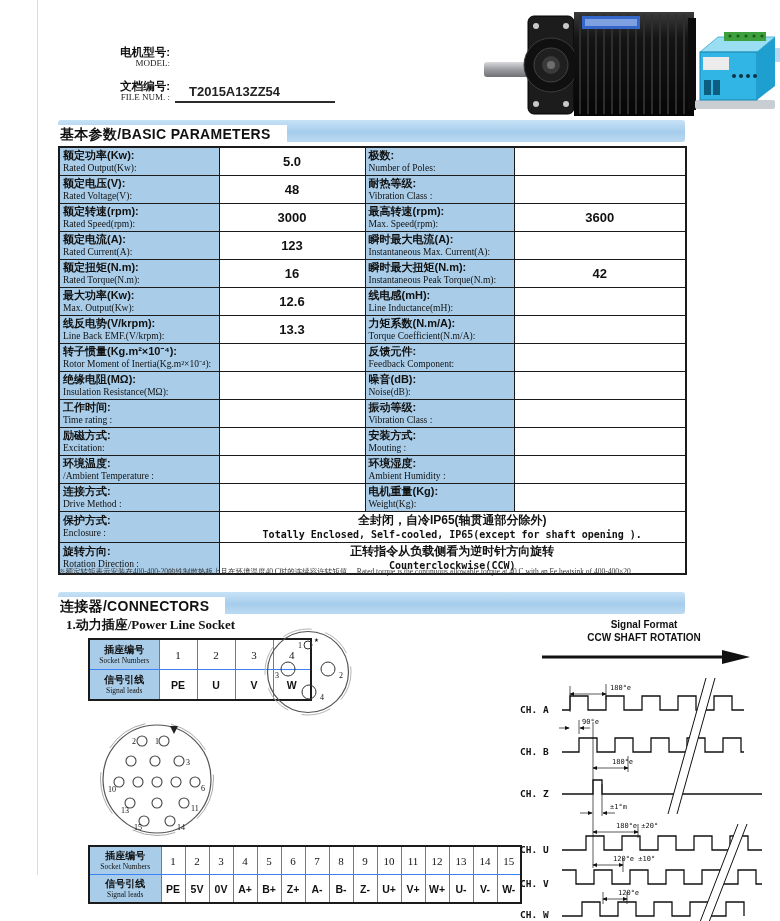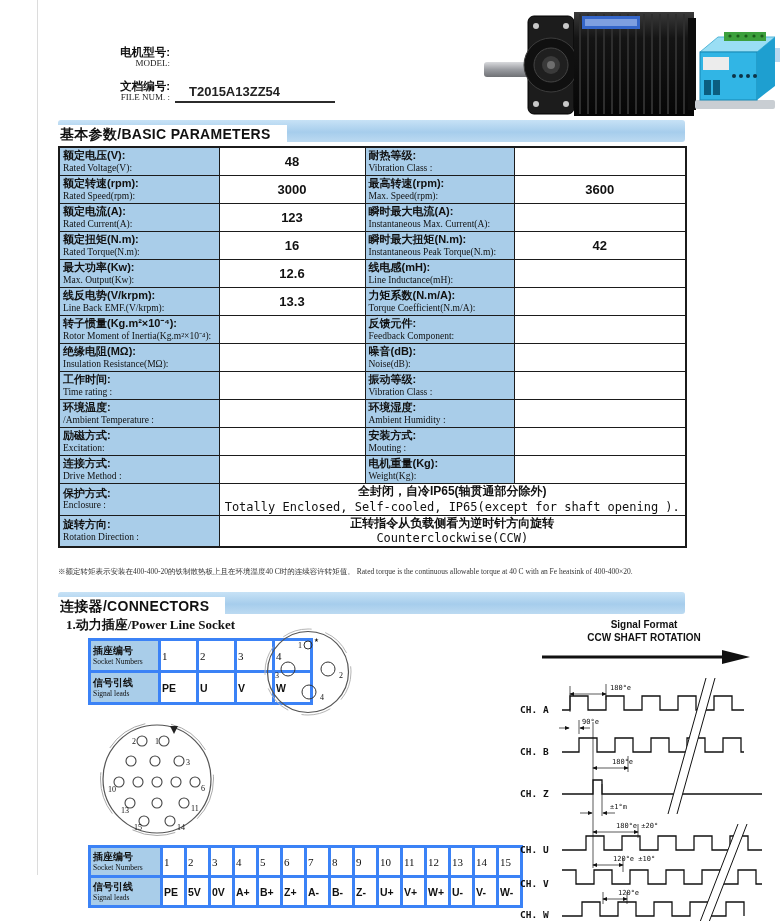--- a/index.html
+++ b/index.html
@@ -31,33 +31,33 @@
   .params{position:absolute;left:58px;top:146px;width:627px;border-collapse:collapse;
           table-layout:fixed;border:2px solid #1b1b1b;}
   .params td{border:1px solid #1b1b1b;padding:0 3px;height:27px;overflow:hidden;vertical-align:middle;}
   .params td.lab{background:#a9cde9;}
   .params .cn{font-size:11px;font-weight:600;line-height:1.25;white-space:nowrap;}
   .params .en{font-size:9.5px;font-family:"Liberation Serif",serif;line-height:1.2;white-space:nowrap;}
   .params td.val{text-align:center;font-weight:700;font-size:13px;}
   .params tr.mrow td{height:30px;}
   .params td.merged{text-align:center;}
   .params .mcn{font-size:12px;font-weight:700;line-height:1.3;white-space:nowrap;}
-  .params .men{font-size:12px;font-weight:400;font-family:"DejaVu Sans Mono",monospace;
+  .params .men{font-size:10px;font-weight:700;font-family:"DejaVu Sans Mono",monospace;
                line-height:1.25;white-space:nowrap;}
   .footnote{position:absolute;left:58px;top:567px;width:660px;font-size:7.5px;
             font-family:"Liberation Serif",serif;color:#333;white-space:nowrap;overflow:hidden;}
 
   
   .sub-heading{position:absolute;font-family:"Liberation Serif",serif;font-size:13px;font-weight:600;}
   #power-heading{left:66px;top:616px;}
   #encoder-heading{left:66px;top:707px;}
 
   
   .pins{position:absolute;border-collapse:collapse;table-layout:fixed;border:2px solid #1b1b1b;}
-  .pins td{border:3px solid #3b82f6;vertical-align:middle;overflow:hidden;}
+  .pins td{border:1px solid #3b82f6;text-align:center;vertical-align:middle;overflow:hidden;}
   .pins td.lab{background:#a9cde9;padding:0 2px;}
   .pins .cn{font-size:10px;font-weight:700;line-height:1.2;white-space:nowrap;}
   .pins .en{font-size:7.5px;font-family:"Liberation Serif",serif;line-height:1.2;white-space:nowrap;}
   .pins td.num{font-family:"Liberation Serif",serif;font-size:11px;}
   .pins td.sig{font-size:10.5px;font-weight:700;}
   #power-table{left:88px;top:638px;}
   #power-table td{height:27px;}
   #encoder-table{left:88px;top:845px;}
   #encoder-table td{height:25px;}
 
@@ -166,20 +166,32 @@
   <table class="params">
     <colgroup>
         <col style="width:160px">
         <col style="width:146px">
         <col style="width:149px">
         <col style="width:172px">
       </colgroup>
     <tbody id="params-body">
         <tr>
           <td class="lab">
+            <div class="cn">额定功率(Kw):</div>
+            <div class="en">Rated Output(Kw):</div>
+          </td>
+          <td class="val">5.0</td>
+          <td class="lab">
+            <div class="cn">极数:</div>
+            <div class="en">Number of Poles:</div>
+          </td>
+          <td class="val"></td>
+        </tr>
+        <tr>
+          <td class="lab">
             <div class="cn">额定电压(V):</div>
             <div class="en">Rated Voltage(V):</div>
           </td>
           <td class="val">48</td>
           <td class="lab">
             <div class="cn">耐热等级:</div>
             <div class="en">Vibration Class :</div>
           </td>
           <td class="val"></td>
         </tr>
@@ -274,39 +286,39 @@
           </td>
           <td class="val"></td>
           <td class="lab">
             <div class="cn">振动等级:</div>
             <div class="en">Vibration Class :</div>
           </td>
           <td class="val"></td>
         </tr>
         <tr>
           <td class="lab">
+            <div class="cn">励磁方式:</div>
+            <div class="en">Excitation:</div>
+          </td>
+          <td class="val"></td>
+          <td class="lab">
+            <div class="cn">安装方式:</div>
+            <div class="en">Mouting :</div>
+          </td>
+          <td class="val"></td>
+        </tr>
+        <tr>
+          <td class="lab">
             <div class="cn">环境温度:</div>
             <div class="en">/Ambient Temperature :</div>
           </td>
           <td class="val"></td>
           <td class="lab">
             <div class="cn">环境湿度:</div>
             <div class="en">Ambient Humidity :</div>
-          </td>
-          <td class="val"></td>
-        </tr>
-        <tr>
-          <td class="lab">
-            <div class="cn">励磁方式:</div>
-            <div class="en">Excitation:</div>
-          </td>
-          <td class="val"></td>
-          <td class="lab">
-            <div class="cn">安装方式:</div>
-            <div class="en">Mouting :</div>
           </td>
           <td class="val"></td>
         </tr>
         <tr>
           <td class="lab">
             <div class="cn">连接方式:</div>
             <div class="en">Drive Method :</div>
           </td>
           <td class="val"></td>
           <td class="lab">

